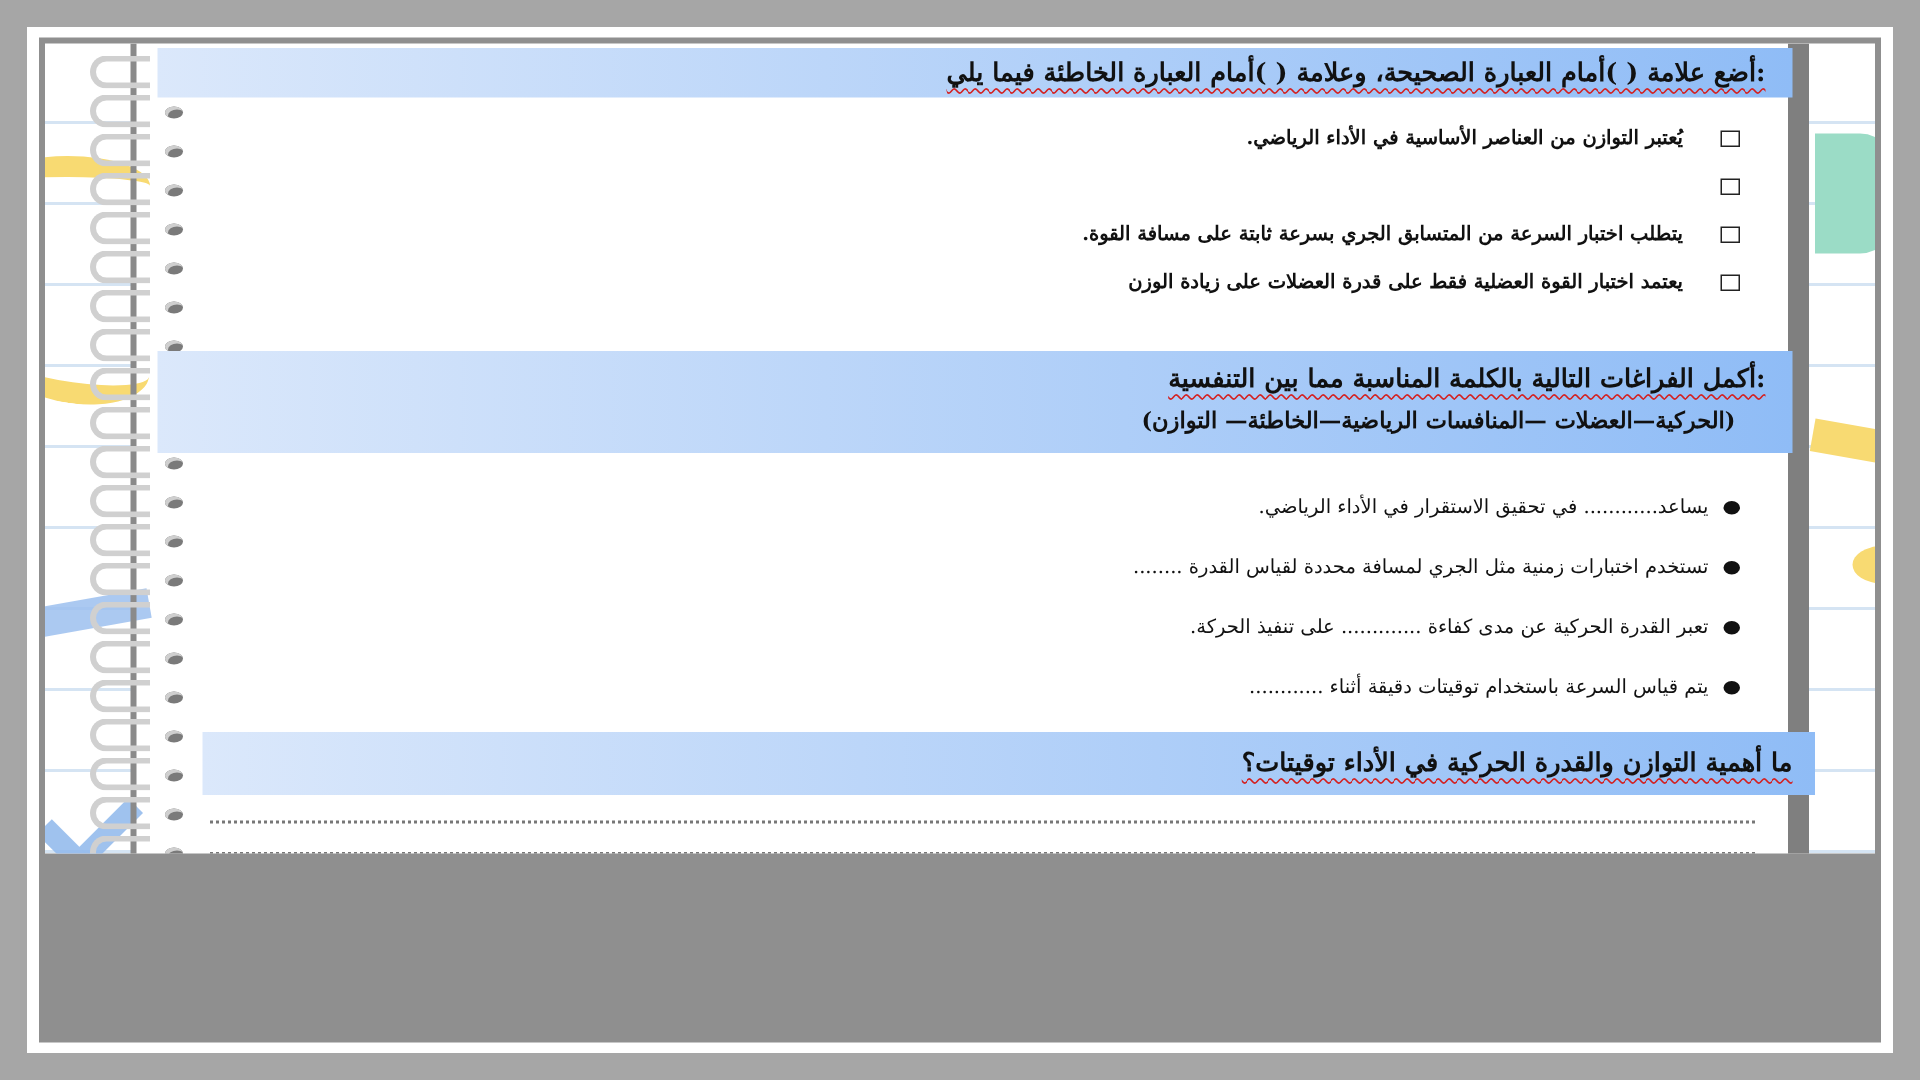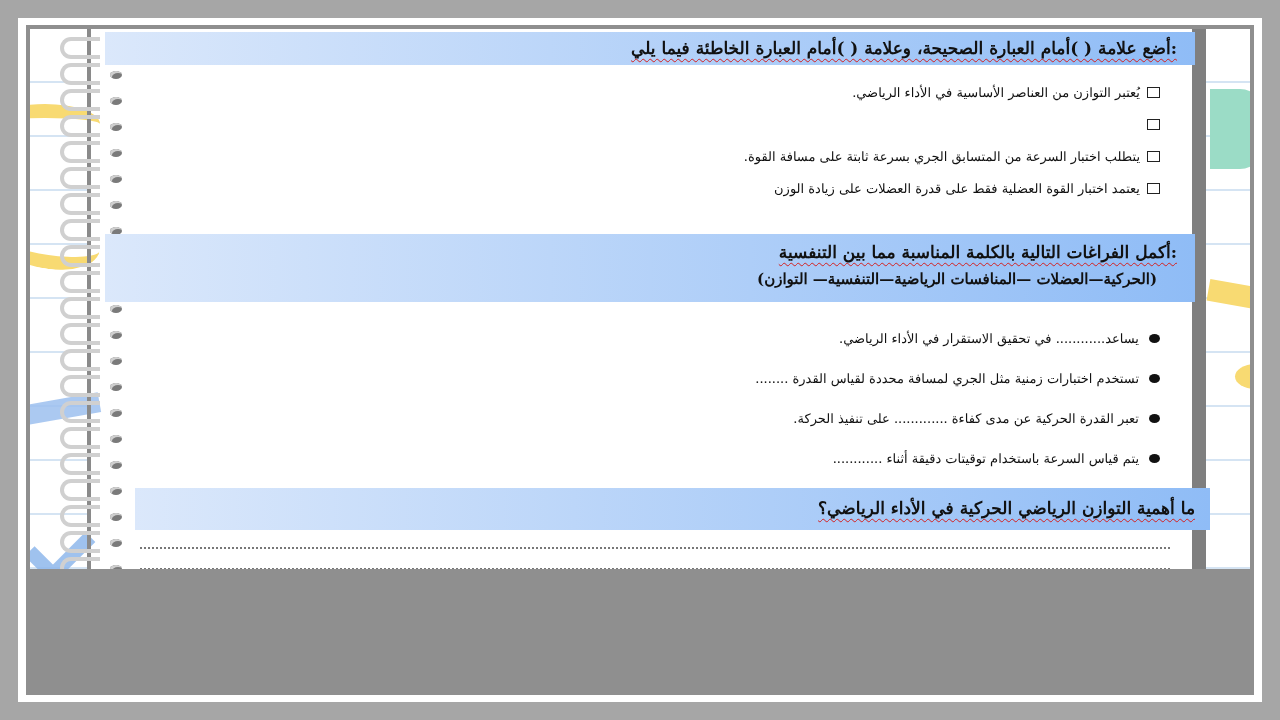--- a/index.html
+++ b/index.html
@@ -38,21 +38,21 @@
   .hdr .line { display: block; white-space: nowrap; }
   .squig { text-decoration: underline wavy #d42020; text-underline-offset: 4px; text-decoration-thickness: 1px; }
 
   .hdr1 { left: 75px; top: 3px; width: 1090px; height: 33px; padding: 6px 18px 0 0; font-size: 17px; }
   .hdr2 { left: 75px; top: 205px; width: 1090px; height: 68px; padding: 8px 18px 0 0; font-size: 17px; }
   .hdr2 .line2 { font-size: 15px; margin-top: 8px; padding-right: 20px; }
   .hdr3 { left: 105px; top: 459px; width: 1075px; height: 42px; padding: 10px 15px 0 0; font-size: 17px; }
 
   .list { position: absolute; direction: rtl; font-family: "DejaVu Serif", serif; font-size: 13px; color: #111; }
   .list1 { right: 90px; top: 47px; }
-  .list1 .item { height: 32px; display: flex; align-items: center; gap: 7px; white-space: nowrap; }
+  .list1 .item { height: 32px; display: flex; align-items: center; gap: 25px; white-space: nowrap; font-weight: bold; }
   .checkbox { width: 13px; height: 11px; border: 1.5px solid #222; background: #fff; display: inline-block; flex: none; }
 
   .list2 { right: 90px; top: 289px; }
   .list2 .item { height: 40px; display: flex; align-items: center; gap: 10px; white-space: nowrap; }
   .bullet { width: 11px; height: 9px; background: #111; border-radius: 50%; display: inline-block; flex: none; }
 
   .answer-lines { position: absolute; left: 110px; top: 518px; width: 1030px; }
   .answer-line { height: 0; border-top: 2px dotted #777; margin-bottom: 19px; }
 
   
@@ -162,21 +162,21 @@
       <span>يتطلب اختبار السرعة من المتسابق الجري بسرعة ثابتة على مسافة القوة.</span>
     </div>
     <div class="item">
       <span class="checkbox"></span>
       <span>يعتمد اختبار القوة العضلية فقط على قدرة العضلات على زيادة الوزن</span>
     </div>
   </div>
 
   <div class="hdr hdr2">
     <span class="line squig">:أكمل الفراغات التالية بالكلمة المناسبة مما بين التنفسية</span>
-    <span class="line line2">(الحركية—العضلات —المنافسات الرياضية—التنفسية— التوازن)</span>
+    <span class="line line2">(الحركية—العضلات —المنافسات الرياضية—الخاطئة— التوازن)</span>
   </div>
   <div class="list list2">
     <div class="item">
       <span class="bullet"></span>
       <span>يساعد............ في تحقيق الاستقرار في الأداء الرياضي.</span>
     </div>
     <div class="item">
       <span class="bullet"></span>
       <span>تستخدم اختبارات زمنية مثل الجري لمسافة محددة لقياس القدرة ........</span>
     </div>
@@ -184,21 +184,21 @@
       <span class="bullet"></span>
       <span>تعبر القدرة الحركية عن مدى كفاءة ............. على تنفيذ الحركة.</span>
     </div>
     <div class="item">
       <span class="bullet"></span>
       <span>يتم قياس السرعة باستخدام توقيتات دقيقة أثناء ............</span>
     </div>
   </div>
 
   <div class="hdr hdr3">
-    <span class="line squig">ما أهمية التوازن الرياضي الحركية في الأداء الرياضي؟</span>
+    <span class="line squig">ما أهمية التوازن والقدرة الحركية في الأداء توقيتات؟</span>
   </div>
   <div class="answer-lines">
     <div class="answer-line"></div>
     <div class="answer-line"></div>
     <div class="answer-line"></div>
     <div class="answer-line"></div>
   </div>
 
   <div class="trophy">
     <div class="t-handle-l"></div>

